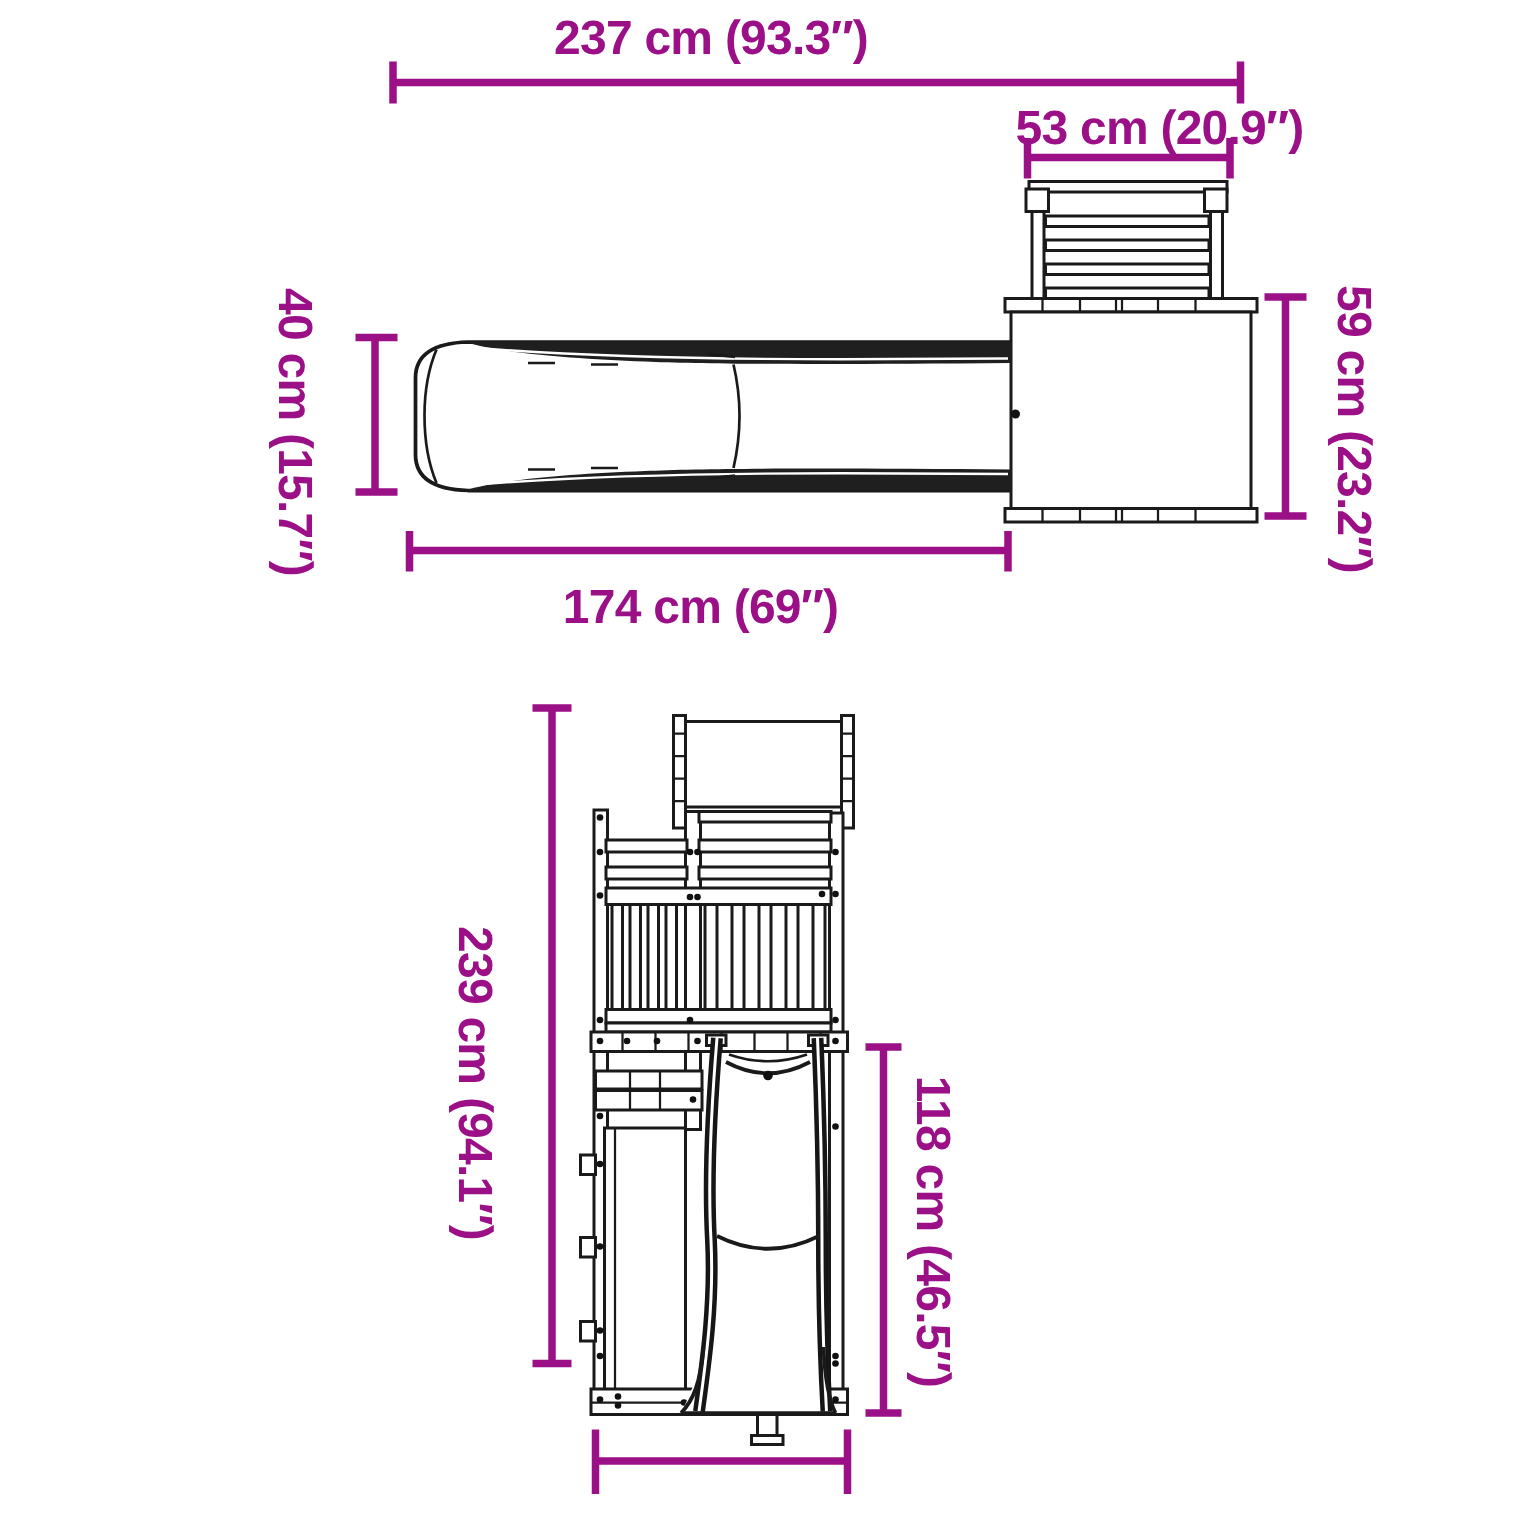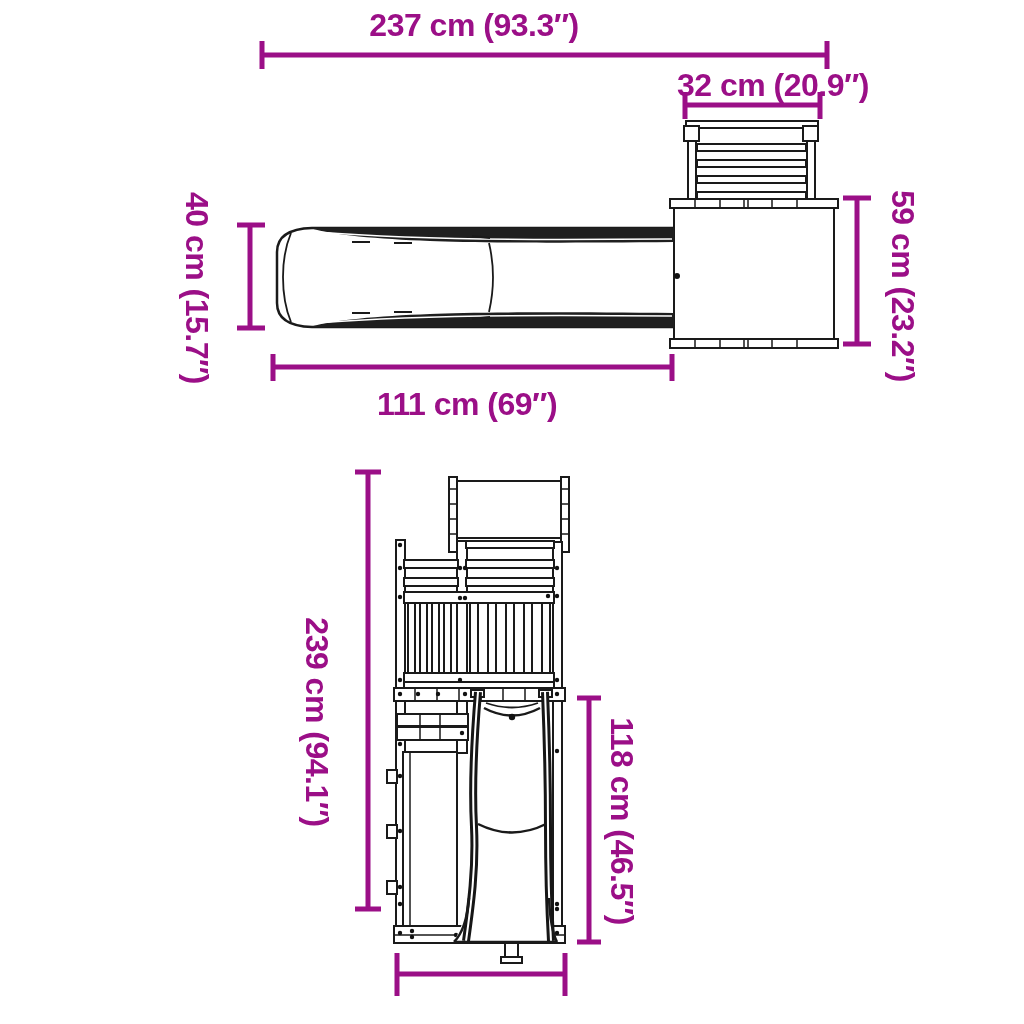--- a/index.html
+++ b/index.html
@@ -198,26 +198,26 @@
         <path class="dim" d="M589 698 V942 M577 698 H601 M577 942 H601"></path>
       </g>
       <g>
         <path class="dim" d="M397 974 H565 M397 953 V996 M565 953 V996"></path>
       </g>
     </g>
   </svg>
 
   <div class="dim-label" style="left:474px;top:25px;">237 cm (93.3″)</div>
 
-  <div class="dim-label" style="left:773px;top:85px;">32 cm (20.9″)</div>
+  <div class="dim-label" style="left:773px;top:85px;">53 cm (20.9″)</div>
 
   <div class="dim-label vert" style="left:197px;top:288px;">40 cm (15.7″)</div>
 
   <div class="dim-label vert" style="left:903px;top:286px;">59 cm (23.2″)</div>
 
-  <div class="dim-label" style="left:467px;top:404px;">111 cm (69″)</div>
+  <div class="dim-label" style="left:467px;top:404px;">174 cm (69″)</div>
 
   <div class="dim-label vert" style="left:317px;top:722px;">239 cm (94.1″)</div>
 
   <div class="dim-label vert" style="left:622px;top:821px;">118 cm (46.5″)</div>
 
 
 </div>
 
 </body></html>

